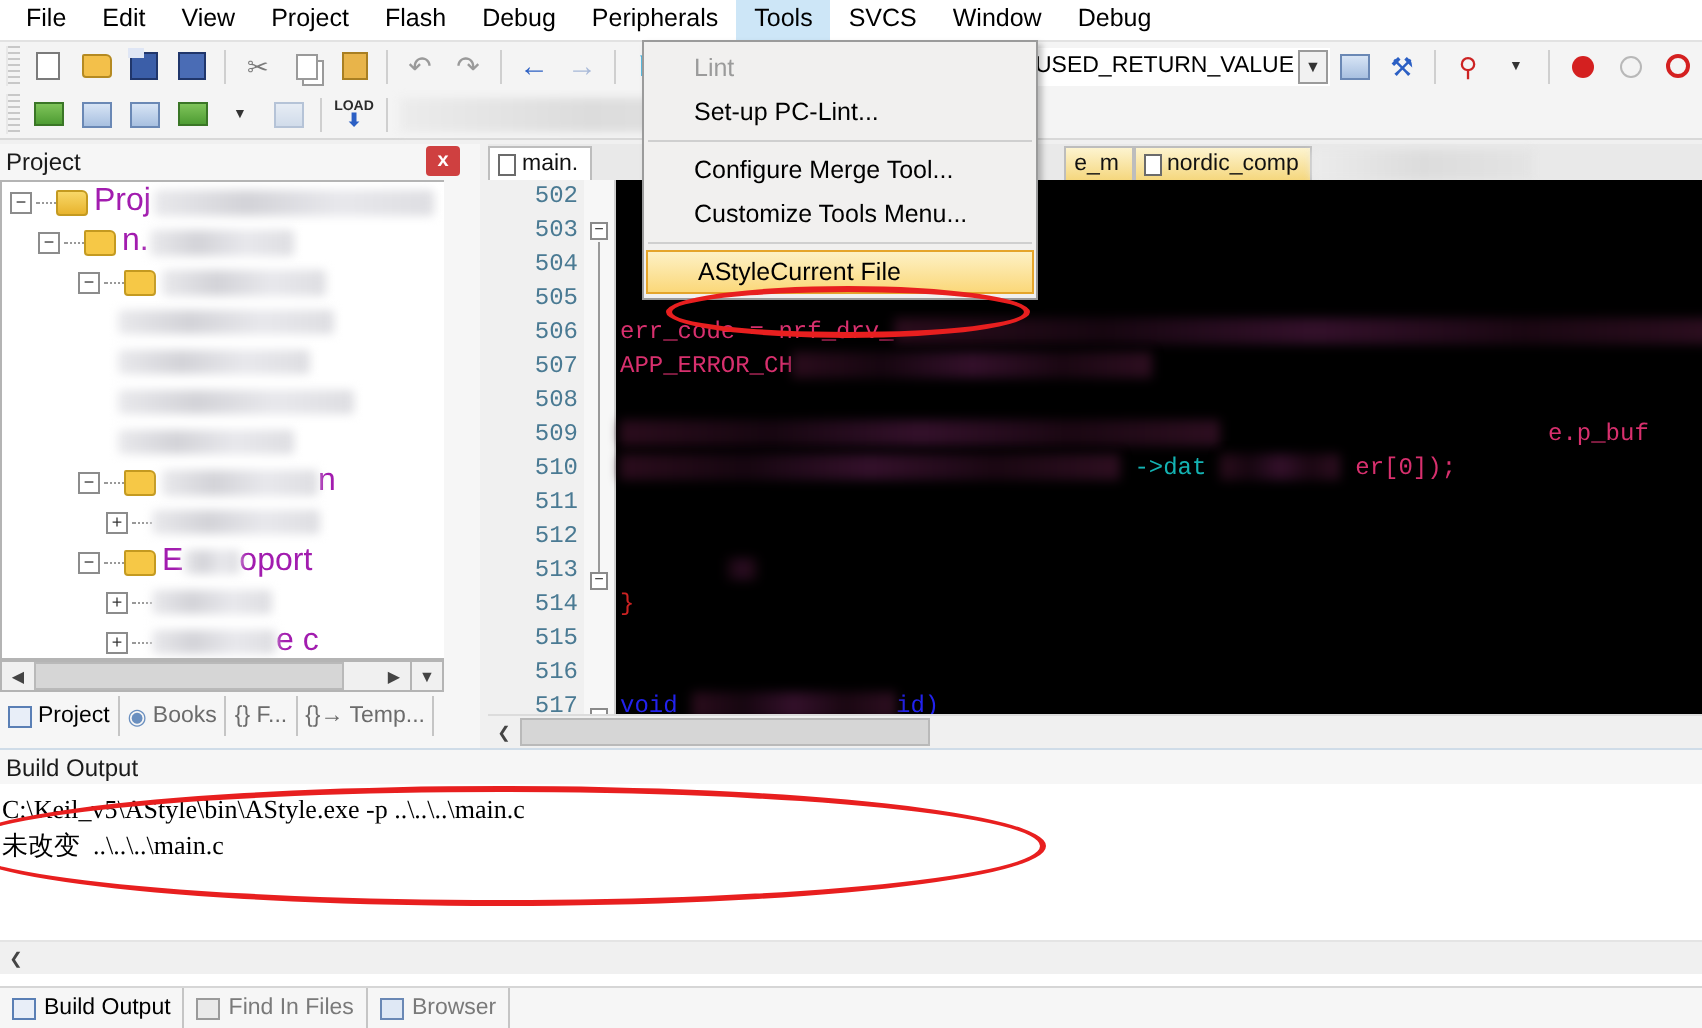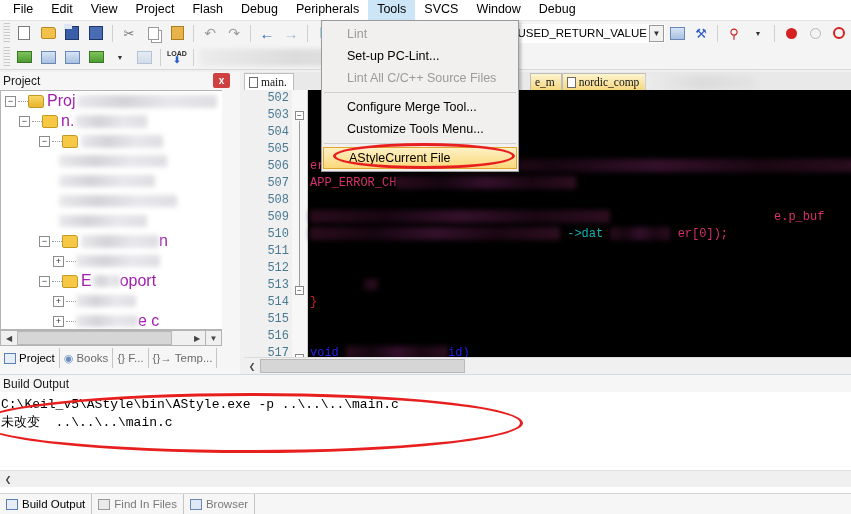--- a/index.html
+++ b/index.html
@@ -134,21 +134,21 @@
   }
   .ed-tabstrip {
     position: absolute; top: 0; left: 0; width: 607px; height: 18px;
     background: #e9e9e9; display: flex; align-items: flex-end;
   }
   .ed-tab {
     height: 17px; display: flex; align-items: center; gap: 3px;
     padding: 0 6px 0 4px; font-size: 11.5px;
     border: 1px solid #bdbdbd; border-bottom: none;
     background: linear-gradient(180deg,#fdf4d0,#f5d77e);
-    color: #111; white-space: nowrap; position: relative; font-family: Liberation Serif, serif;
+    color: #111; white-space: nowrap; position: relative;
   }
   .ed-tab.sel { background: #ffffff; }
   .doc-icon {
     width: 9px; height: 11px; background: #fff; border: 1px solid #6b6b6b; flex: none;
   }
   .code-area {
     position: absolute; top: 18px; left: 0; width: 607px; height: 267px;
     background: #000; overflow: hidden;
     font-family: "Liberation Mono", "DejaVu Sans Mono", monospace;
     font-size: 12px;
@@ -214,21 +214,21 @@
     background: #fff;
   }
   .build-title {
     height: 18px; line-height: 18px; padding-left: 3px;
     font-size: 12px; color: #1b1b1b; background: #f6f6f6;
     border-top: 1px solid #cfdce8;
   }
   .build-text {
     position: absolute; top: 20px; left: 0; width: 851px; height: 76px;
     background: #fff; padding: 2px 0 0 1px;
-    font-family: Liberation Mono, monospace;
+    font-family: Liberation Serif, serif;
     font-size: 13px; color: #000;
   }
   .bline { height: 18px; line-height: 18px; white-space: pre; }
   .build-hscroll {
     position: absolute; top: 96px; left: 0; width: 851px; height: 17px;
     background: #f0f0f0; display: flex; align-items: center;
     border-top: 1px solid #e4e4e4;
   }
   .bottom-tabs {
     position: absolute; left: 0; top: 493px; width: 851px; height: 21px;
@@ -554,21 +554,20 @@
 
     <div class="ed-hscroll">
       <span class="sb-arrow">❮</span>
       <span class="sb-thumb" style="width:205px;"></span>
     </div>
   </div>
 
   <div class="dropdown">
     <div class="dd-item disabled">Lint</div>
     <div class="dd-item">Set-up PC-Lint...</div>
-    <div class="dd-item disabled">Lint All C/C++ Source Files</div>
     <div class="dd-sep"></div>
     <div class="dd-item">Configure Merge Tool...</div>
     <div class="dd-item">Customize Tools Menu...</div>
     <div class="dd-sep"></div>
     <div class="dd-item highlight">AStyleCurrent File</div>
   </div>
 
   <div class="ann ellipse" style="left:333px; top:143px; width:182px; height:26px;"></div>
 
   <div class="build-panel">

